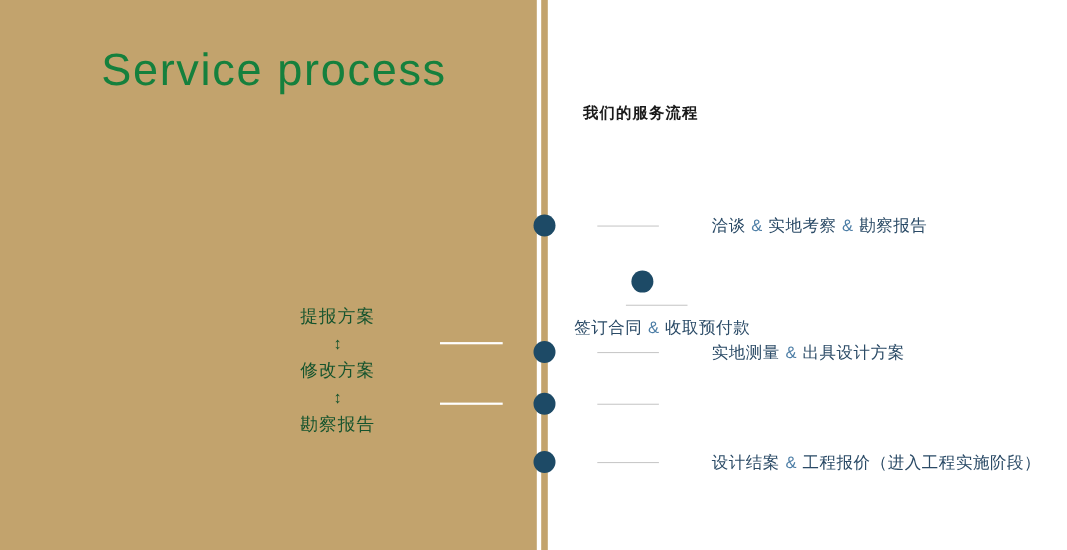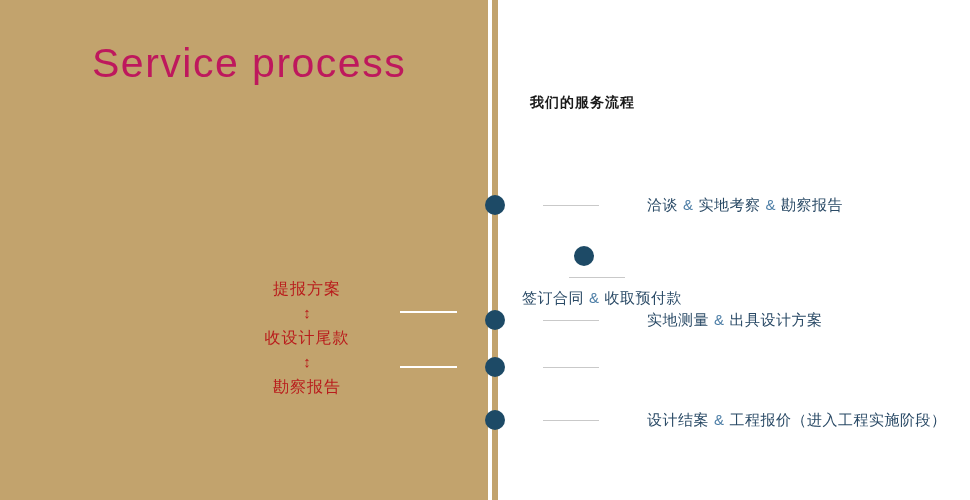--- a/index.html
+++ b/index.html
@@ -11,27 +11,27 @@
     background:#ffffff; overflow:hidden;
   }
 
   
   .gold-panel  { position:absolute; left:0;   top:0; width:488px; height:500px; background:var(--gold,#c2a36d); }
   .gold-strip  { position:absolute; left:492px; top:0; width:6px;  height:500px; background:var(--gold,#c2a36d); }
 
   .slide-title {
     position:absolute; left:92px; top:40px;
     font-size:41px; font-weight:400; letter-spacing:1.5px;
-    color:#be185d; white-space:nowrap;
+    color:#15803d; white-space:nowrap;
   }
 
   
   .steps {
     position:absolute; left:260px; top:276px; width:94px;
-    text-align:center; color:#b91c1c;
+    text-align:center; color:#14532d;
   }
   .step-label { font-size:16px; line-height:25px; letter-spacing:1px; }
   .step-arrow { font-size:15px; line-height:24px; }
 
   .connector { position:absolute; left:400px; width:57px; height:2px; background:#ffffff; }
   .connector.c1 { top:311px; }
   .connector.c2 { top:366px; }
 
   
   .heading {
@@ -61,21 +61,21 @@
 <div class="stage">
 
   <div class="gold-panel"></div>
   <div class="gold-strip"></div>
 
   <h1 class="slide-title">Service process</h1>
 
   <div class="steps">
       <div class="step-label">提报方案</div>
       <div class="step-arrow">↕</div>
-      <div class="step-label">收设计尾款</div>
+      <div class="step-label">修改方案</div>
       <div class="step-arrow">↕</div>
       <div class="step-label">勘察报告</div>
     </div>
   <div class="connector c1"></div>
   <div class="connector c2"></div>
 
   <h2 class="heading">我们的服务流程</h2>
 
   <div id="timeline">
       <div class="tl-row">

